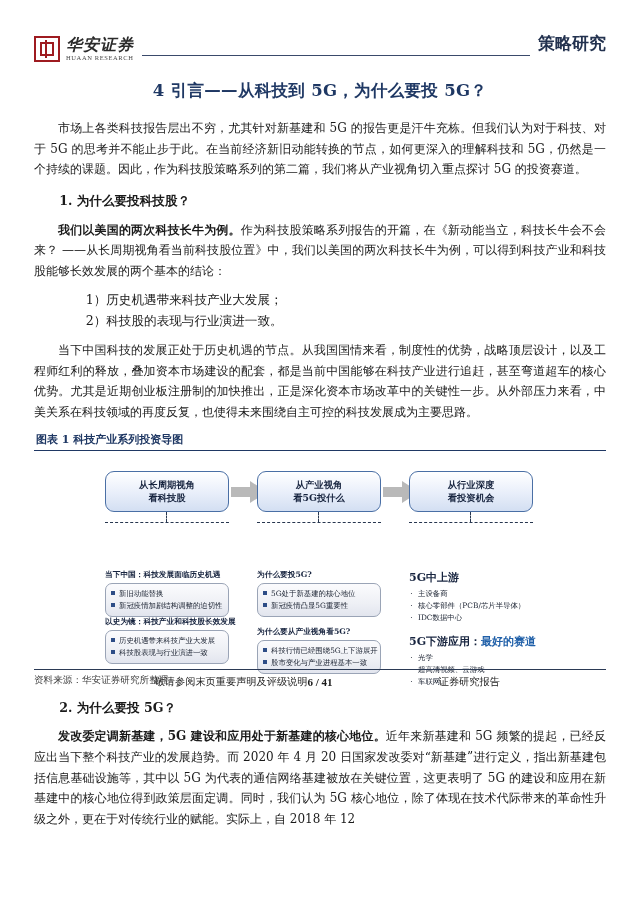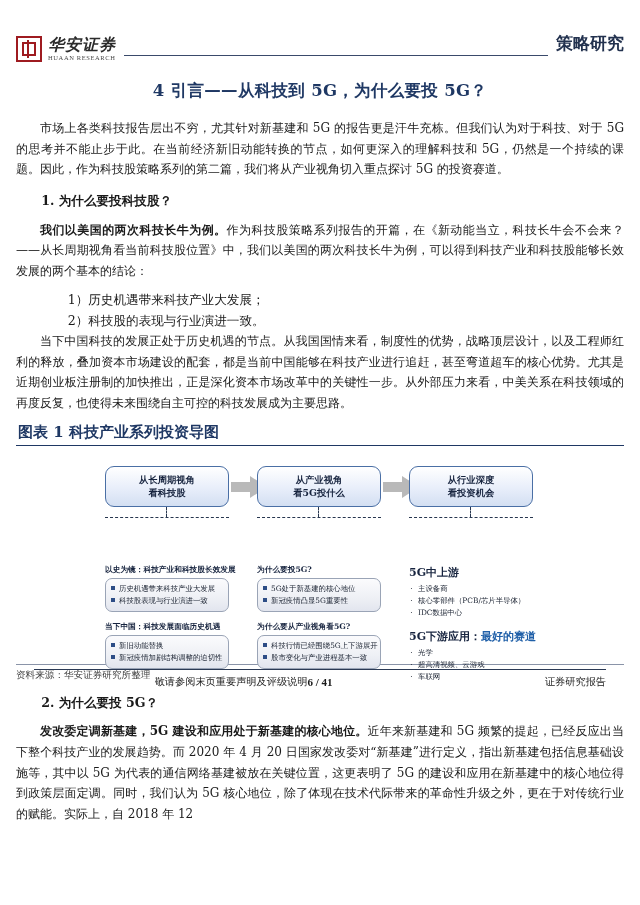--- a/index.html
+++ b/index.html
@@ -13,21 +13,21 @@
     font-family: "Liberation Serif", "DejaVu Serif", serif;
     color: #1a1a1a;
     position: relative;
     overflow: hidden;
   }
   .page {
     position: relative;
     width: 640px;
     height: 711px;
     box-sizing: border-box;
-    padding: 0 16px;
+    padding: 0 34px;
   }
 
   
   .header {
     display: flex;
     align-items: flex-end;
     height: 62px;
     padding-top: 26px;
     box-sizing: border-box;
   }
@@ -127,28 +127,28 @@
     text-indent: 2em;
     font-family: "DejaVu Serif", serif;
   }
   .listitem {
     font-size: 12.6px;
     line-height: 1.62;
     margin: 0;
     padding-left: 4.1em;
     font-family: "DejaVu Serif", serif;
   }
-  .list-block { margin: 8px 0 0 0; }
+  .list-block { margin: 8px 0 9px 0; }
 
   
   .figure {
     margin: 4px 0 2px 0;
   }
   .fig-title {
-    font-size: 15px;
+    font-size: 11px;
     font-weight: bold;
     color: #1f3864;
     font-family: "DejaVu Serif", serif;
     padding: 0 0 3px 2px;
     border-bottom: 1.4px solid #1f3864;
   }
   .fig-canvas {
     position: relative;
     height: 208px;
     padding-top: 8px;
@@ -278,21 +278,21 @@
   }
   .footer-row {
     display: flex;
     align-items: center;
     font-family: "DejaVu Serif", serif;
     font-size: 10.2px;
     color: #1a1a1a;
   }
   .footer-left { flex: 1 1 0; text-align: right; }
   .footer-center { flex: 0 0 auto; font-weight: bold; font-family: "Liberation Serif", serif; font-size: 11px; }
-  .footer-right { flex: 1 1 0; text-align: right; }
+  .footer-right { flex: 1 1 0; text-align: center; }
 </style>
 </head>
 <body>
 
 <div class="page">
 
   <div class="header">
     <div class="logo-wrap">
       <div class="seal"></div>
       <div class="logo-text">
@@ -332,43 +332,43 @@
         </svg>
 
         <div class="col col-1">
           <div class="topbox">
             <div>从长周期视角</div>
             <div>看科技股</div>
           </div>
           <div class="stem"></div>
           <div class="hdash"></div>
           <div style="height:58px"></div>
+          <div class="grp grp-2">
+            <div class="grouplabel">当下中国：科技发展面临历史机遇</div>
+            <div class="bulletbox">
+              <div class="bul">
+                  <span class="sq"></span>
+                  <span>新旧动能替换</span>
+                </div>
+              <div class="bul">
+                  <span class="sq"></span>
+                  <span>新冠疫情加剧结构调整的迫切性</span>
+                </div>
+            </div>
+          </div>
           <div class="grp">
             <div class="grouplabel">以史为镜：科技产业和科技股长效发展</div>
             <div class="bulletbox">
               <div class="bul">
                   <span class="sq"></span>
                   <span>历史机遇带来科技产业大发展</span>
                 </div>
               <div class="bul">
                   <span class="sq"></span>
                   <span>科技股表现与行业演进一致</span>
-                </div>
-            </div>
-          </div>
-          <div class="grp grp-2">
-            <div class="grouplabel">当下中国：科技发展面临历史机遇</div>
-            <div class="bulletbox">
-              <div class="bul">
-                  <span class="sq"></span>
-                  <span>新旧动能替换</span>
-                </div>
-              <div class="bul">
-                  <span class="sq"></span>
-                  <span>新冠疫情加剧结构调整的迫切性</span>
                 </div>
             </div>
           </div>
         </div>
 
         <div class="col col-2">
           <div class="topbox">
             <div>从产业视角</div>
             <div>看5G投什么</div>
           </div>

